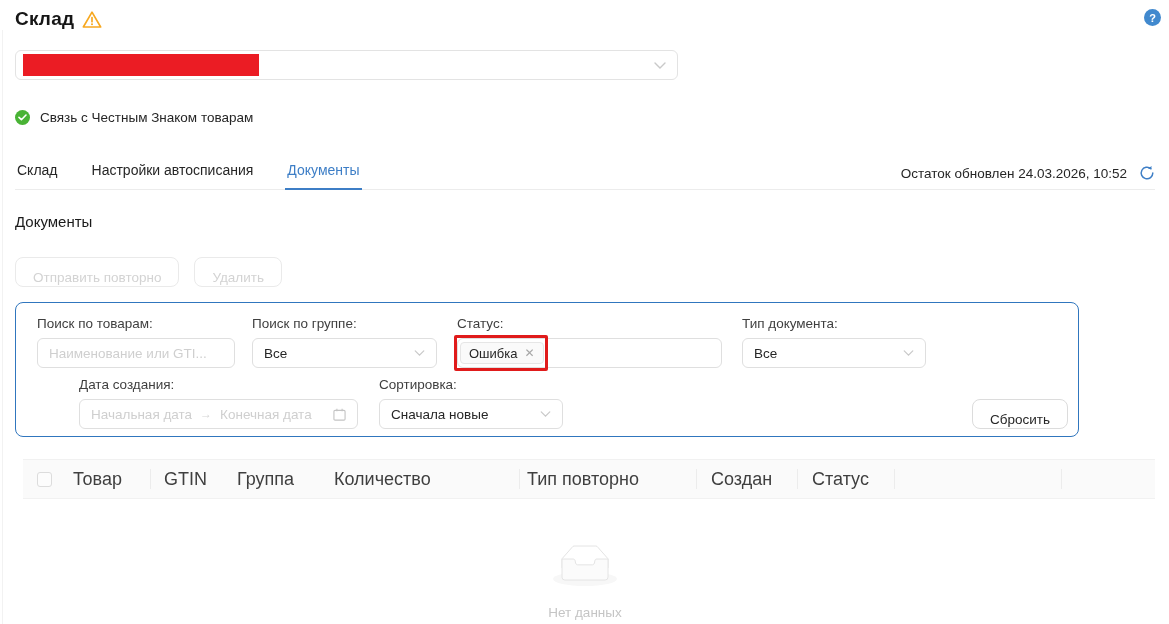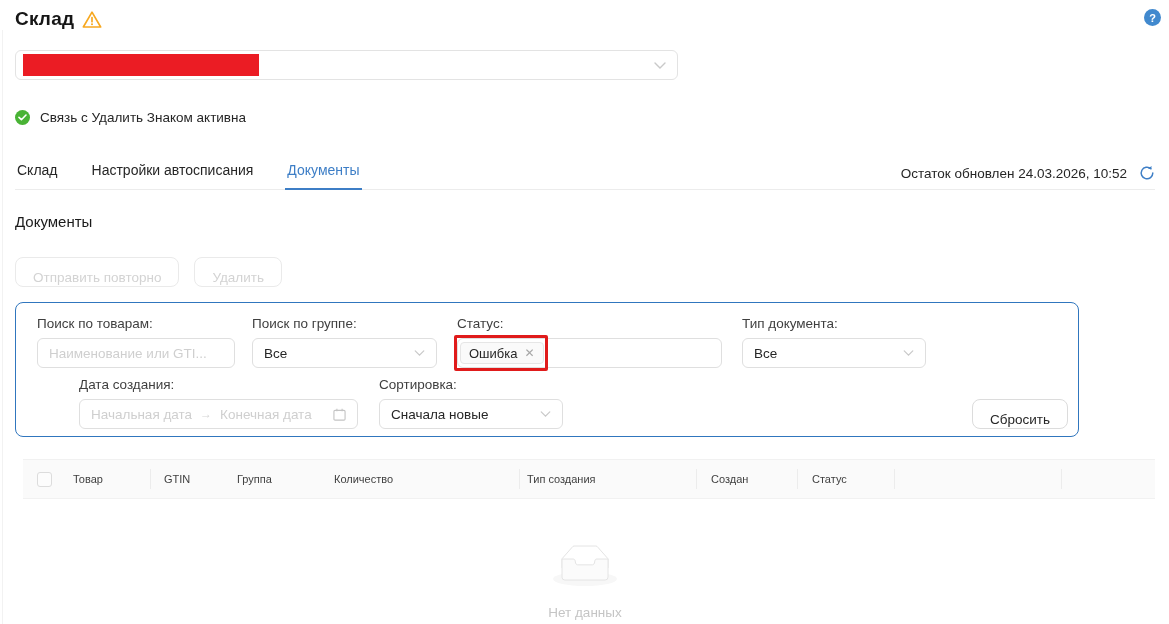--- a/index.html
+++ b/index.html
@@ -65,21 +65,21 @@
   .w-search { width:198px; }
   .w-group  { width:185px; margin-left:17px; }
   .w-status { width:265px; margin-left:20px; }
   .w-type   { width:184px; margin-left:20px; }
   .w-date   { width:279px;margin-left:42px; }
   .w-sort   { width:184px; margin-left:21px; }
 
   
   .thead { margin-top:22px; margin-left:8px; height:40px; background:#fafafa;
     border-top:1px solid #f1f1f1; border-bottom:1px solid #f1f1f1;
-    display:flex; align-items:center; font-size:11px; color:#3f3f3f; }
+    display:flex; align-items:center; font-size:18px; color:#3f3f3f; }
   .th { flex:none; }
   .vsep { width:1px; height:20px; background:#ececec; align-self:center; flex:none; }
   .th-cb { width:50px; padding-left:14px; display:flex; align-items:center; }
   .cb { width:15px; height:15px; border:1px solid #dcdcdc; border-radius:3px; background:#fcfcfc; cursor:pointer; }
   .th-tovar { width:77px; }
   .th-gtin { width:86px; padding-left:13px; }
   .th-gruppa { width:97px; }
   .th-kol { width:185px; }
   .th-tip { width:176px; padding-left:7px; }
   .th-sozdan { width:100px; padding-left:14px; }
@@ -118,21 +118,21 @@
         </svg>
     </span>
   </div>
 
   <div class="conn">
     <span class="check-circle">
       <svg width="9" height="7" viewBox="0 0 9 7" fill="none">
           <path d="M1 3.4 L3.4 5.7 L8 1" stroke="#fff" stroke-width="1.6" stroke-linecap="round" stroke-linejoin="round"></path>
         </svg>
     </span>
-    <span>Связь с Удалить Знаком активна</span>
+    <span>Связь с Честным Знаком товарам</span>
   </div>
 
   <div class="tabs-row">
     <div class="tabs">
       <div class="tab">Склад</div>
       <div class="tab">Настройки автосписания</div>
       <div class="tab active">Документы</div>
     </div>
     <div class="tabs-meta">
       <span>Остаток обновлен 24.03.2026, 10:52</span>
@@ -228,21 +228,21 @@
   <div class="thead">
     <div class="th th-cb">
       <span class="cb"></span>
     </div>
     <div class="th th-tovar">Товар</div>
     <span class="vsep"></span>
     <div class="th th-gtin">GTIN</div>
     <div class="th th-gruppa">Группа</div>
     <div class="th th-kol">Количество</div>
     <span class="vsep"></span>
-    <div class="th th-tip">Тип создания</div>
+    <div class="th th-tip">Тип повторно</div>
     <span class="vsep"></span>
     <div class="th th-sozdan">Создан</div>
     <span class="vsep"></span>
     <div class="th th-status">Статус</div>
     <span class="vsep"></span>
     <div class="th th-blank1"></div>
     <span class="vsep"></span>
     <div class="th th-blank2"></div>
   </div>
 

